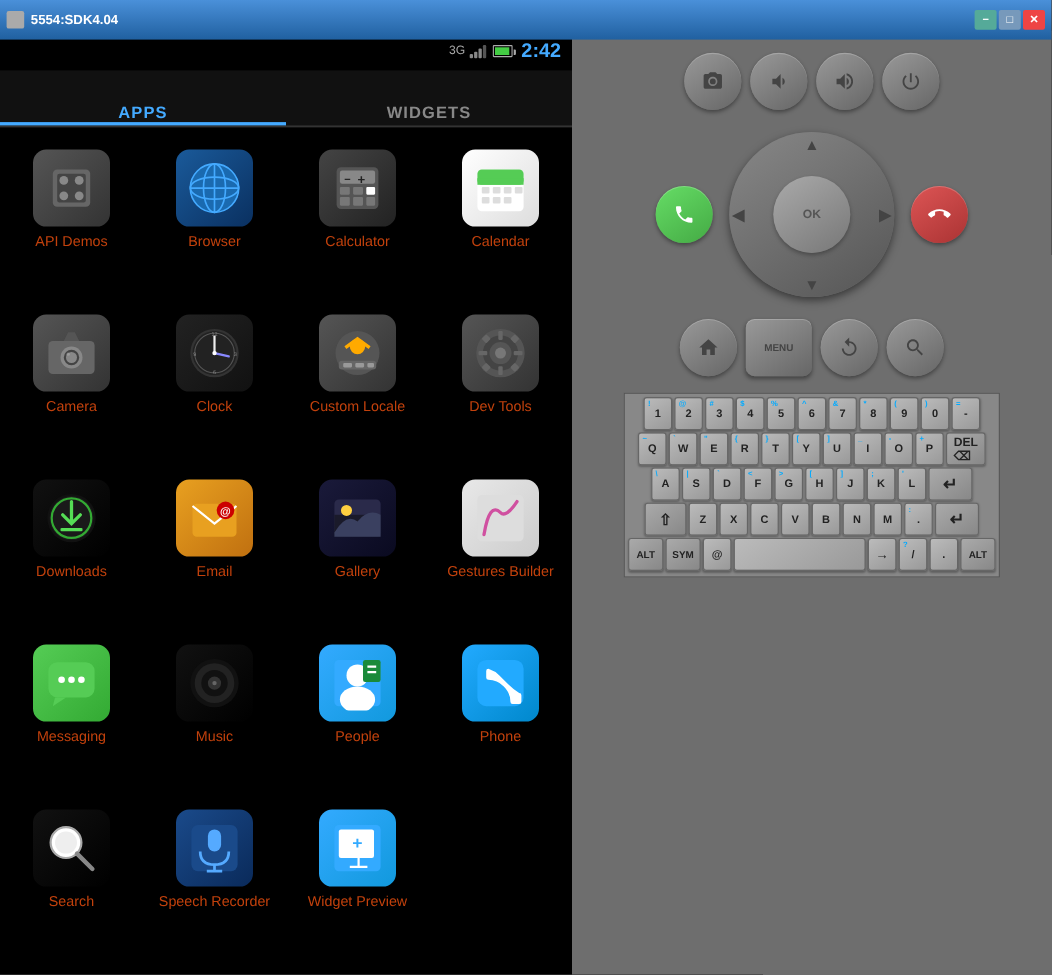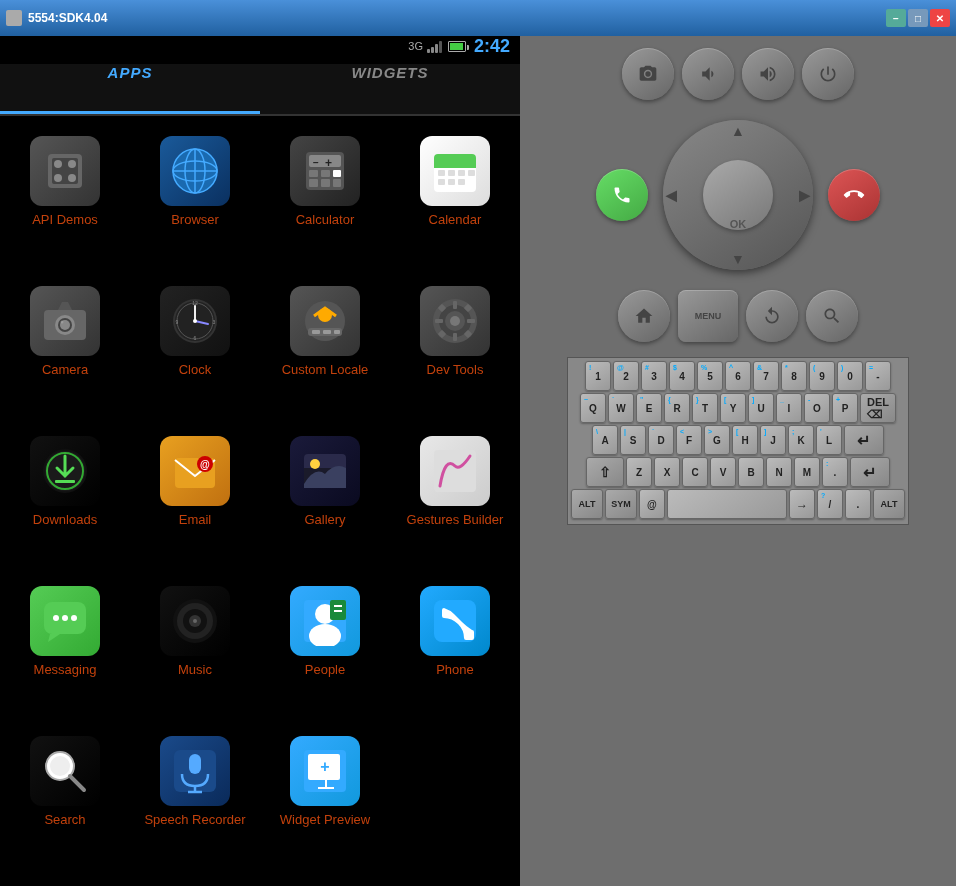--- a/index.html
+++ b/index.html
@@ -114,28 +114,27 @@
     #tabs {
       position: absolute;
       top: 36px; left: 0; right: 0;
       height: 52px;
       background: #111;
       display: flex;
       border-bottom: 2px solid #333;
     }
     .tab {
       flex: 1;
-      display: flex; align-items: flex-start; justify-content: center;
+      display: flex; align-items: flex-end; justify-content: center;
       color: #888;
       font-size: 15px;
       font-weight: bold;
       letter-spacing: 1px;
       cursor: pointer;
       border-bottom: 3px solid transparent;
-      font-style: italic;
     }
     .tab.active {
       color: #4af;
       border-bottom: 3px solid #4af;
     }
 
     
     #app-grid {
       position: absolute;
       top: 88px; left: 0; right: 0; bottom: 0;
@@ -238,21 +237,21 @@
       background: linear-gradient(145deg, #888, #555);
       position: absolute;
       box-shadow: 0 3px 8px rgba(0,0,0,0.5);
     }
     .dpad-center {
       width: 70px; height: 70px;
       border-radius: 50%;
       background: linear-gradient(145deg, #aaa, #777);
       position: absolute;
       z-index: 2;
-      display: flex; align-items: flex-end; justify-content: center;
+      display: flex; align-items: center; justify-content: center;
       box-shadow: 0 2px 4px rgba(0,0,0,0.3);
       cursor: pointer;
     }
     .dpad-arrow {
       position: absolute;
       z-index: 3;
       cursor: pointer;
       font-size: 14px;
       color: #444;
       font-weight: bold;

